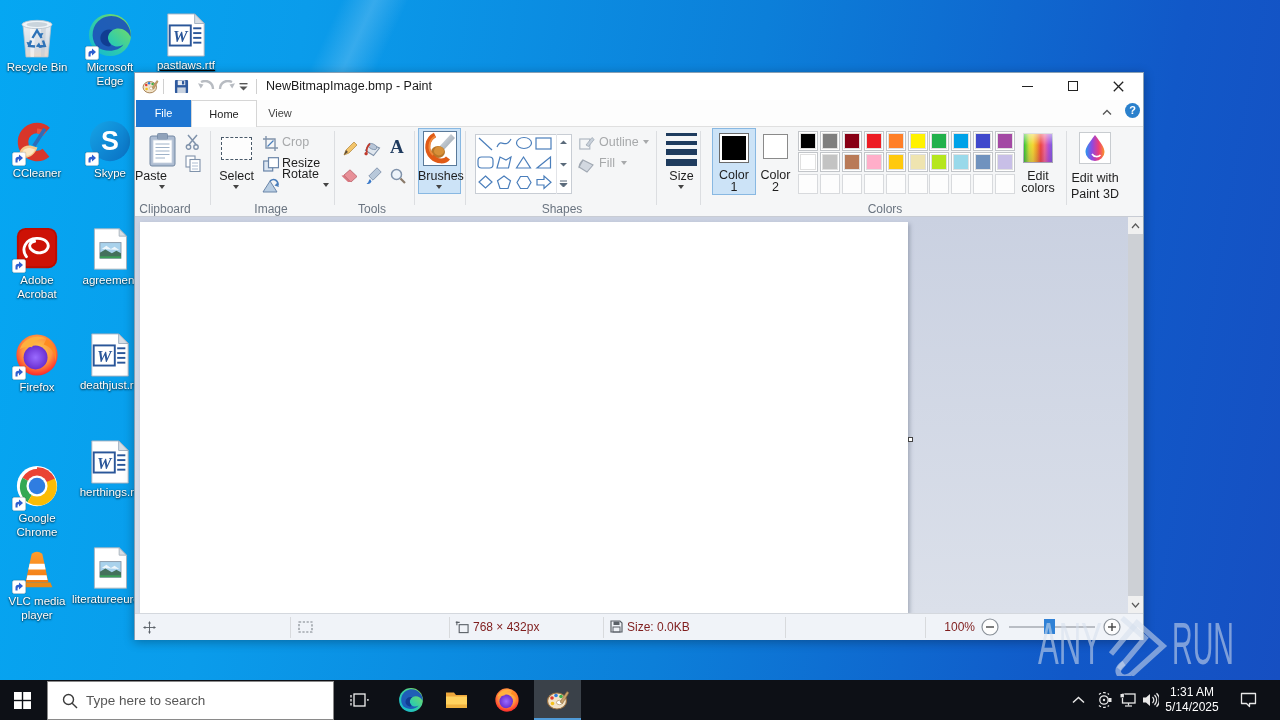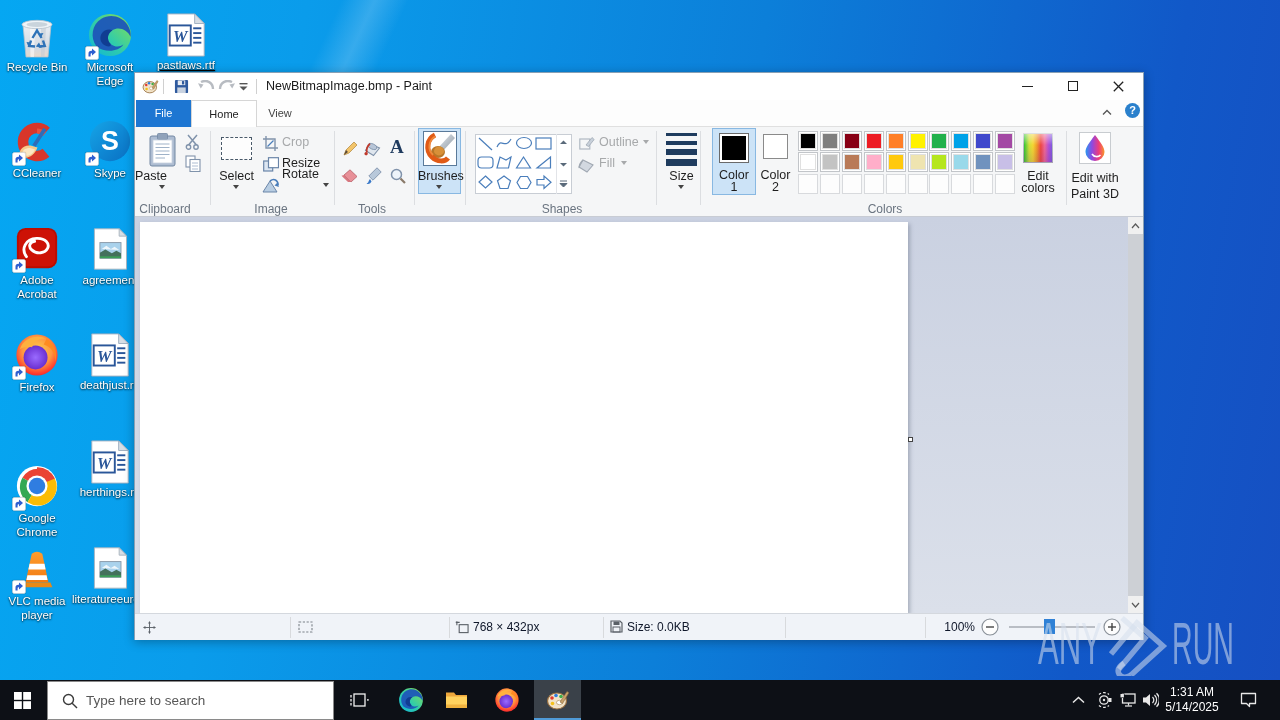--- a/index.html
+++ b/index.html
@@ -25,21 +25,21 @@
   .rlabel { position:absolute; top:75px; font-size:12px; color:#6a7480; text-align:center; }
   .rtext { font-size:12.5px; color:#1e1e1e; }
   .dis { color:#a7a9ab; }
   .darr { position:absolute; width:0; height:0; border-left:3.5px solid transparent; border-right:3.5px solid transparent; border-top:4px solid #444; }
   
   #workspace { position:absolute; left:0; top:144px; width:993px; height:396px;
     background:linear-gradient(180deg,#cad1e1 0%, #dbe0ea 100%); }
   #canvas { position:absolute; left:5px; top:5px; width:768px; height:391px; background:#fff;
     box-shadow:2px 2px 4px rgba(90,100,120,0.4); }
   #vscroll { position:absolute; right:0; top:144px; width:15px; height:396px; background:#f0f0f0; }
-  #statusbar { position:absolute; left:0; top:540px; width:1008px; height:27px; background:#f0f3f8; border-top:1px solid #d4d8de; font-size:12px; color:#0f172a; }
+  #statusbar { position:absolute; left:0; top:540px; width:1008px; height:27px; background:#f0f3f8; border-top:1px solid #d4d8de; font-size:12px; color:#7f1d1d; }
   .ssep { position:absolute; top:3px; width:1px; height:21px; background:#d8dadd; }
   
   #taskbar { position:absolute; left:0; top:680px; width:1280px; height:40px; background:#0d1016; }
   #search { position:absolute; left:47px; top:1px; width:287px; height:39px; background:#fff; border:1px solid #8a8a8a; }
   #wm { position:absolute; left:1036px; top:614px; width:240px; height:62px; z-index:50; pointer-events:none; }
 </style>
 </head>
 <body>
 <div id="desktop">
     <div class="beam"></div>

